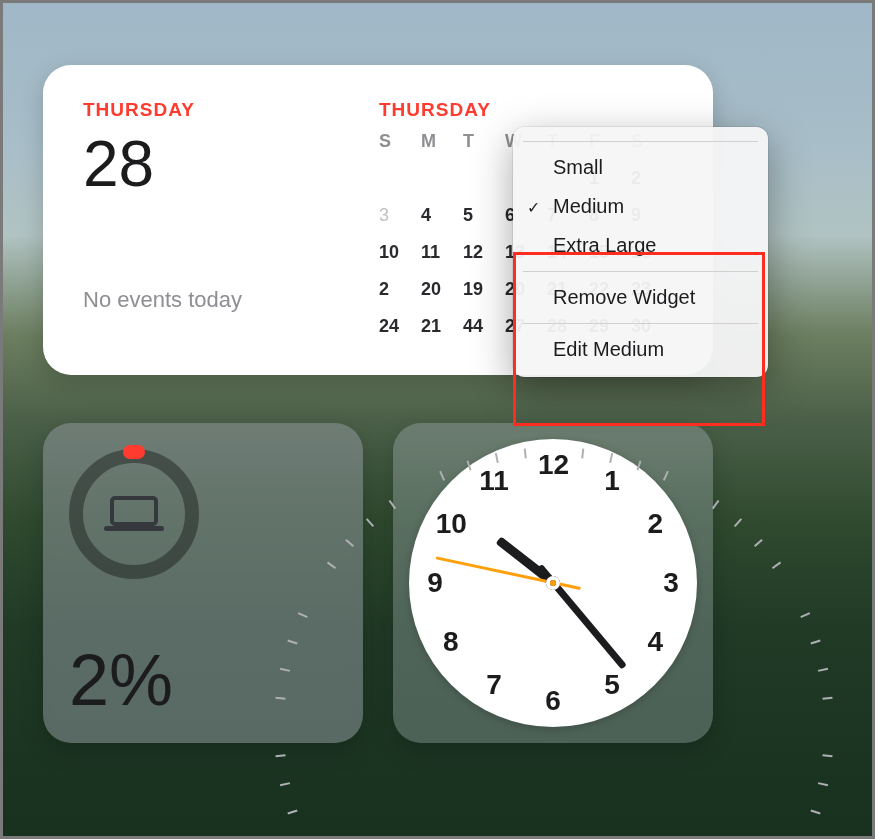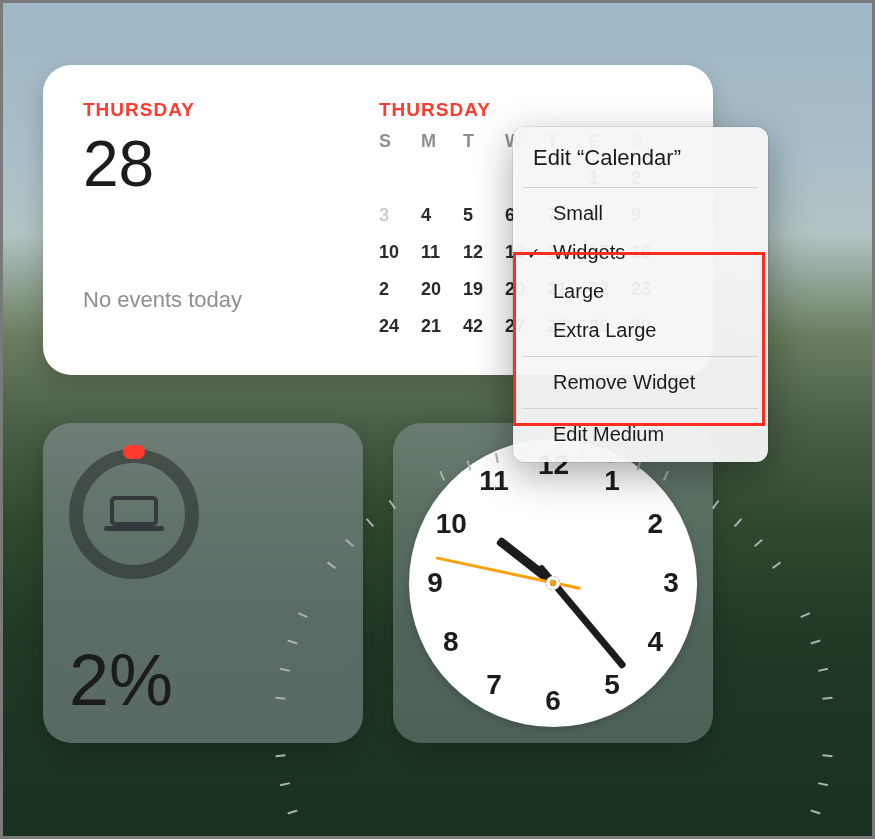--- a/index.html
+++ b/index.html
@@ -269,21 +269,21 @@
         <div class="inmonth">16</div>
         <div class="inmonth">2</div>
         <div class="inmonth">20</div>
         <div class="inmonth">19</div>
         <div class="inmonth">20</div>
         <div class="inmonth">21</div>
         <div class="inmonth">22</div>
         <div class="inmonth">23</div>
         <div class="inmonth">24</div>
         <div class="inmonth">21</div>
-        <div class="inmonth">42</div>
+        <div class="inmonth">44</div>
         <div class="inmonth">27</div>
         <div class="inmonth">28</div>
         <div class="inmonth">29</div>
         <div class="inmonth">30</div>
       </div>
   </div>
 </div>
 
 <div class="battery-widget">
   <div class="battery-ring">
@@ -348,28 +348,24 @@
       <div class="tick" style="transform: rotate(318deg) translateY(-136px);"></div>
       <div class="tick" style="transform: rotate(324deg) translateY(-136px);"></div>
       <div class="tick" style="transform: rotate(336deg) translateY(-136px);"></div>
       <div class="tick" style="transform: rotate(342deg) translateY(-136px);"></div>
       <div class="tick" style="transform: rotate(348deg) translateY(-136px);"></div>
       <div class="tick" style="transform: rotate(354deg) translateY(-136px);"></div>
     </div>
 </div>
 
 <div class="context-menu">
-  <div class="edit-title row" style="padding-left:20px;">
-    <span>Edit “</span><span>Calendar</span><span>”</span>
-  </div>
   <hr>
   <div id="size-options">
       <div class="row"><span>Small</span></div>
-      <div class="row"><span class="check">✓</span><span>Widgets</span></div>
-      <div class="row"><span>Large</span></div>
+      <div class="row"><span class="check">✓</span><span>Medium</span></div>
       <div class="row"><span>Extra Large</span></div>
     </div>
   <hr>
   <div class="row">Remove Widget</div>
   <hr>
   <div class="row">Edit Medium</div>
 </div>
 
 <div class="highlight-box"></div>
 

